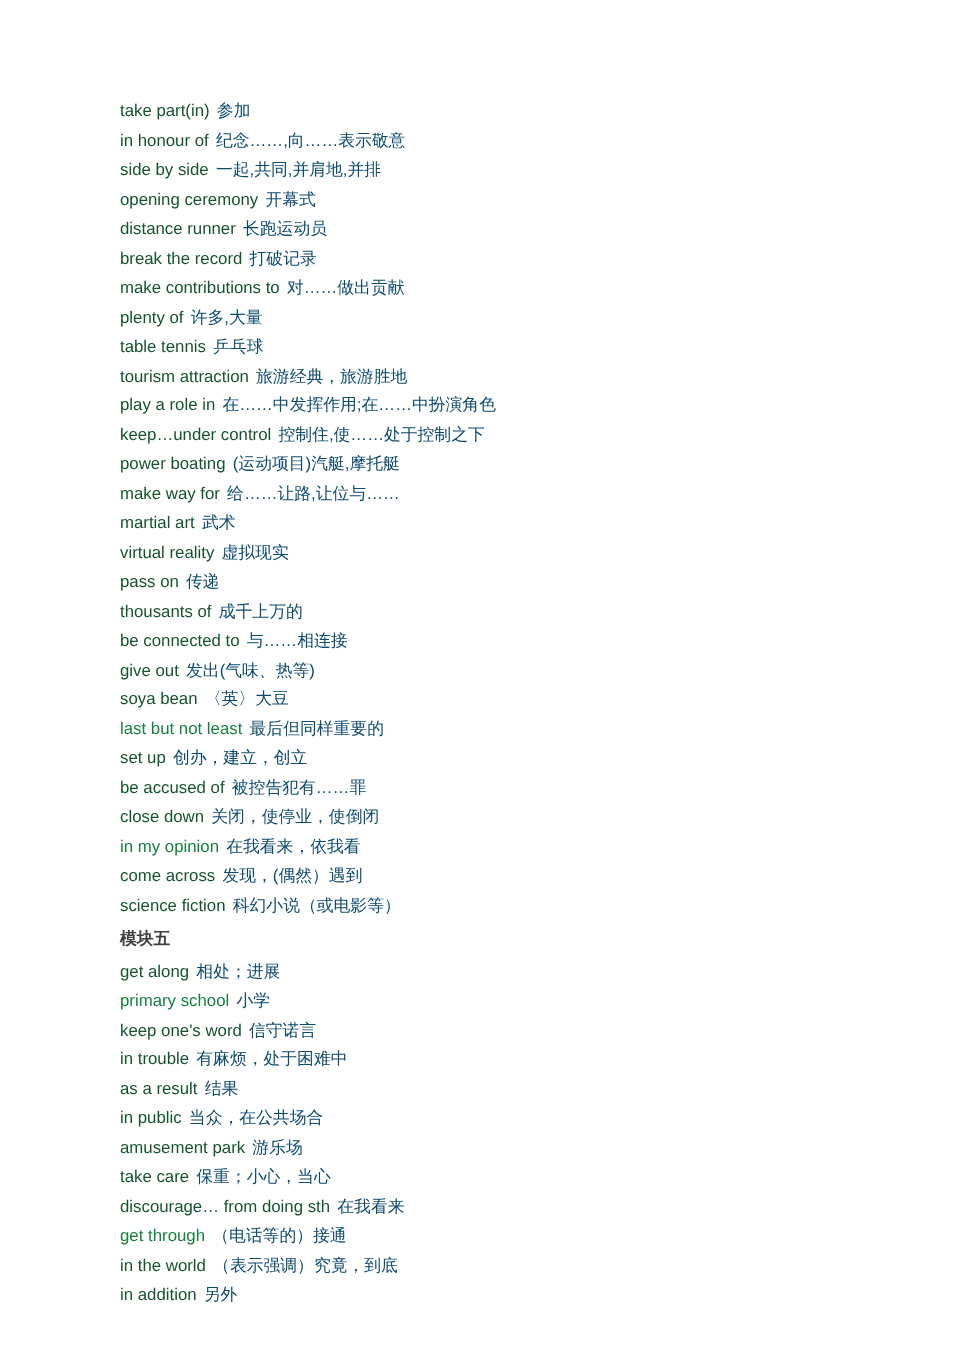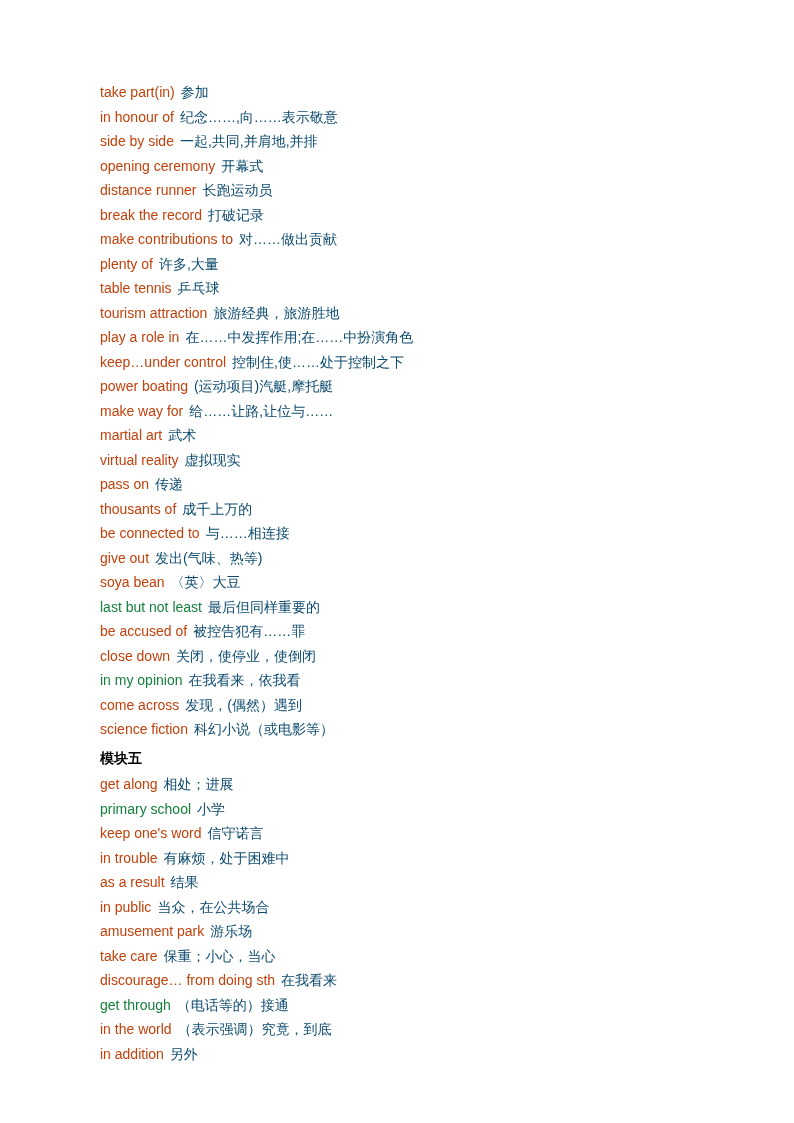--- a/index.html
+++ b/index.html
@@ -19,33 +19,33 @@
     }
     .phrase-list {
       list-style: none;
     }
     .phrase-list li {
       display: flex;
       flex-wrap: wrap;
       line-height: 1.75;
     }
     .phrase-en {
-      color: #c2410c;
+      color: #14532d;
       font-weight: normal;
       margin-right: 6px;
       white-space: nowrap;
     }
     .phrase-en.red {
       color: #15803d;
     }
     .phrase-cn {
       color: #0c4a6e;
     }
     .section-header {
-      color: #000000;
+      color: #404040;
       font-weight: bold;
       margin-top: 4px;
       margin-bottom: 2px;
     }
   </style>
 </head>
 <body>
 
 <ul class="phrase-list">
 <li>
@@ -130,20 +130,24 @@
     </li>
     <li>
       <span class="phrase-en">soya bean</span>
       <span class="phrase-cn">〈英〉大豆</span>
     </li>
     <li>
       <span class="phrase-en red">last but not least</span>
       <span class="phrase-cn">最后但同样重要的</span>
     </li>
     <li>
+      <span class="phrase-en">set up</span>
+      <span class="phrase-cn">创办，建立，创立</span>
+    </li>
+    <li>
       <span class="phrase-en">be accused of</span>
       <span class="phrase-cn">被控告犯有……罪</span>
     </li>
     <li>
       <span class="phrase-en">close down</span>
       <span class="phrase-cn">关闭，使停业，使倒闭</span>
     </li>
     <li>
       <span class="phrase-en red">in my opinion</span>
       <span class="phrase-cn">在我看来，依我看</span>

